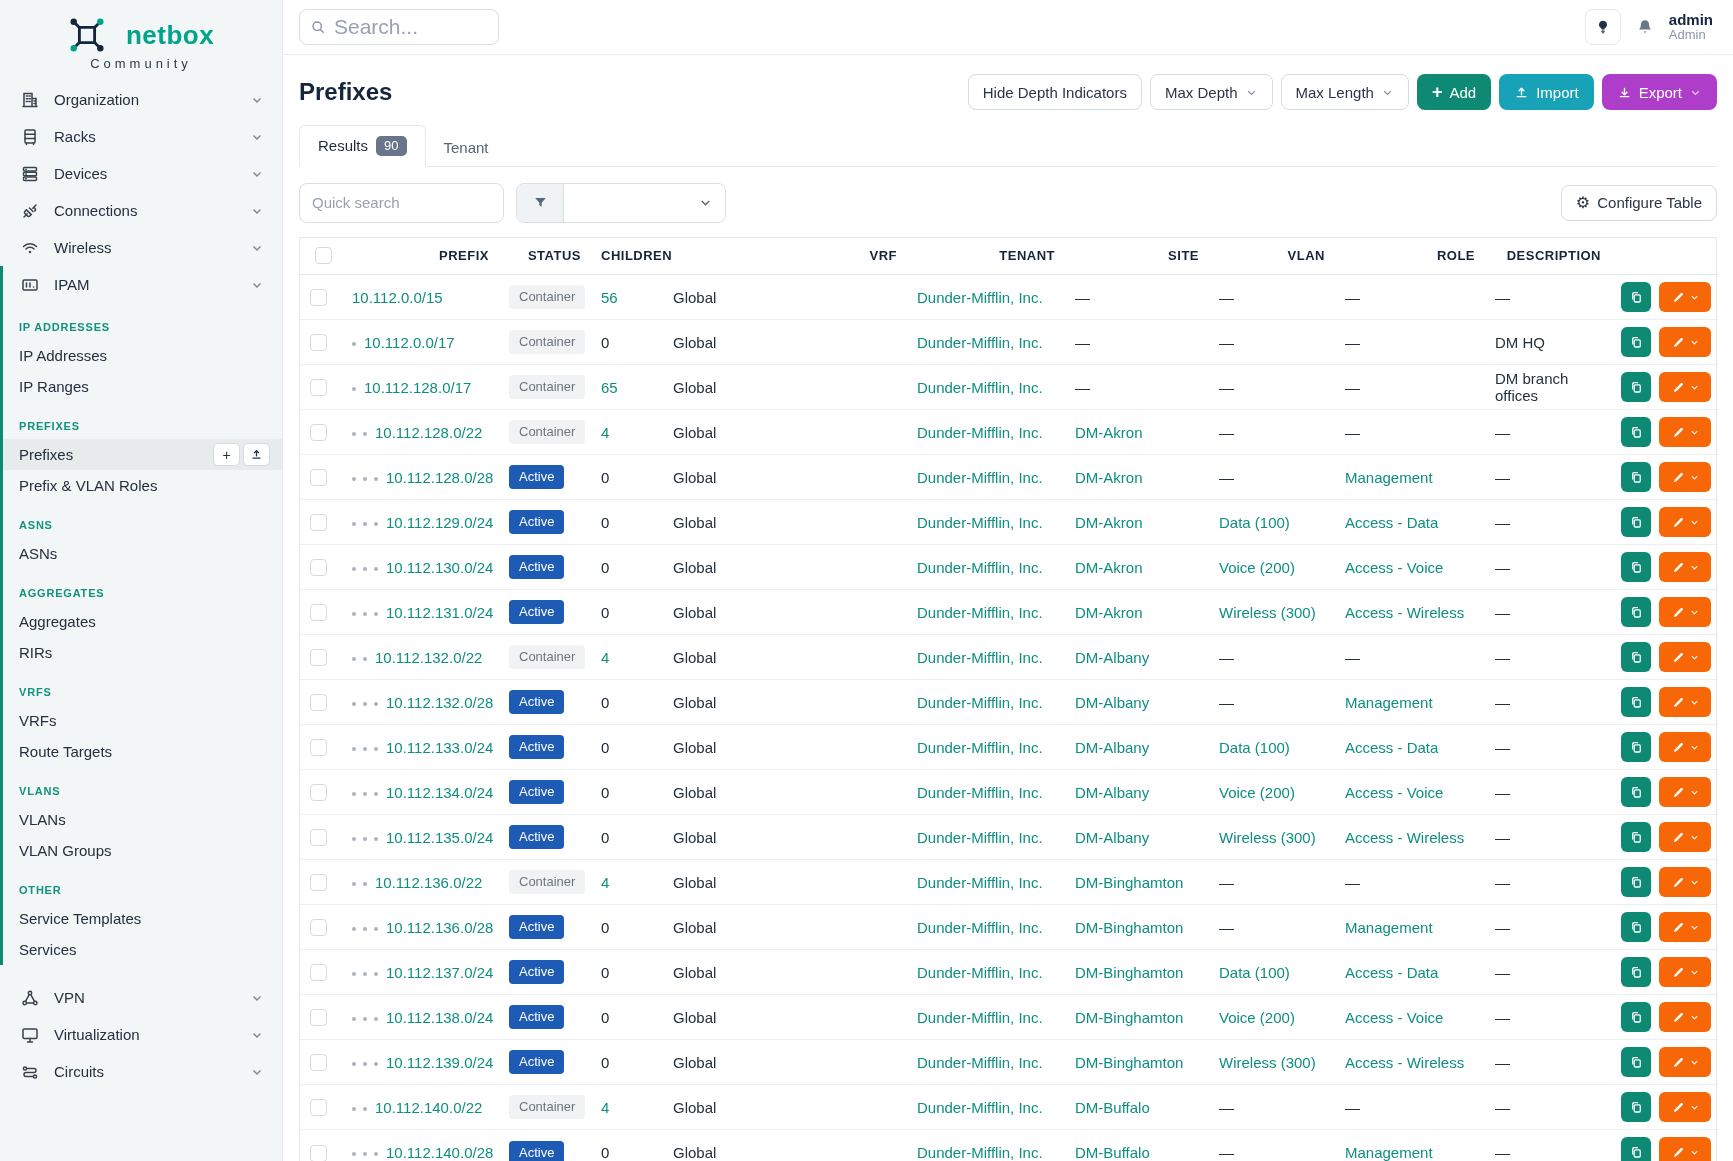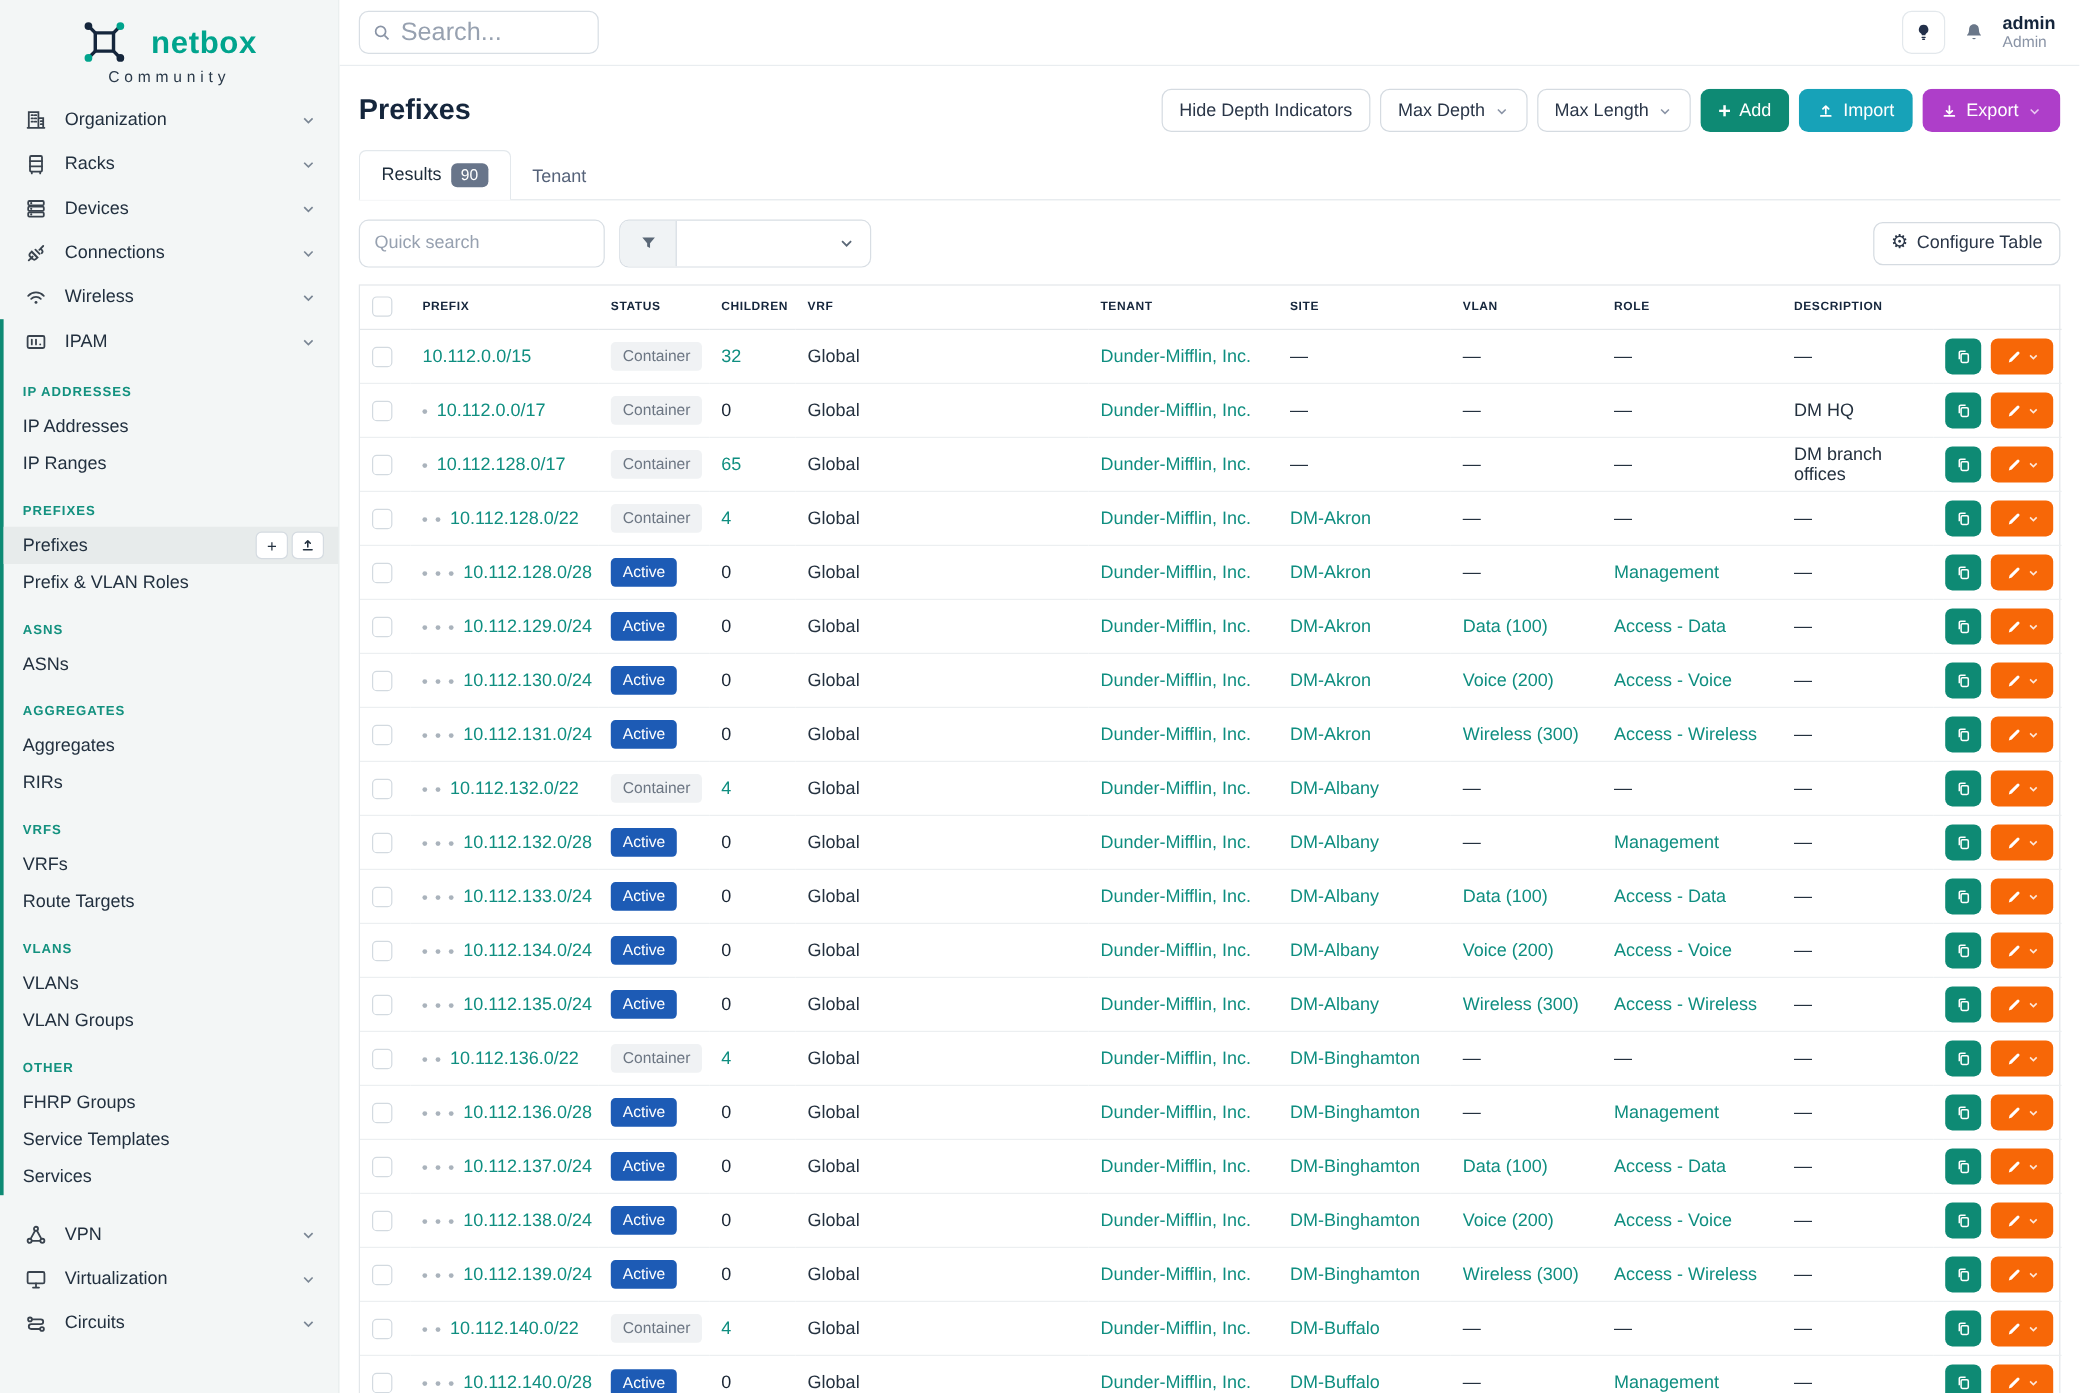--- a/index.html
+++ b/index.html
@@ -126,21 +126,21 @@
     flex:1; display:flex; align-items:center; justify-content:flex-end;
     padding:0 12px; cursor:pointer;
   }
   .filter-select svg { width:15px; height:15px; color:#5b6877; }
   .configure-btn { margin-left:auto; }
   .gear-glyph { font-size:16px; line-height:1; color:#2a3648; }
   
   .table-wrap { margin:0 16px; border:1px solid #e3e7ea; background:#fff; }
   table { border-collapse:collapse; width:100%; table-layout:fixed; }
   th {
-    text-align:left; font-size:10px; font-weight:bold; color:#15263c;
+    text-align:right; font-size:13px; font-weight:bold; color:#15263c;
     letter-spacing:0.5px; text-transform:uppercase; height:37px;
     padding:0 10px; border-bottom:1px solid #e3e7ea; cursor:pointer;
   }
   td { height:45px; padding:0 10px; font-size:15px; color:#182433; border-bottom:1px solid #eceff1; }
   tr:last-child td { border-bottom:none; }
   .checkbox {
     width:17px; height:17px; border:1px solid #d3dae0; border-radius:4px;
     display:inline-block; background:#fff; cursor:pointer; vertical-align:middle;
   }
   .td-prefix { white-space:nowrap; }
@@ -310,24 +310,20 @@
       <div class="section-heading">VLANs</div>
       <div class="sub-item">
     <span class="sub-label">VLANs</span>
 
   </div>
       <div class="sub-item">
     <span class="sub-label">VLAN Groups</span>
 
   </div>
       <div class="section-heading">Other</div>
-      <div class="sub-item">
-    <span class="sub-label">FHRP Groups</span>
-
-  </div>
       <div class="sub-item">
     <span class="sub-label">Service Templates</span>
 
   </div>
       <div class="sub-item">
     <span class="sub-label">Services</span>
 
   </div>
     </div>
   <nav id="nav-bottom" class="bottom-nav">
@@ -499,21 +495,21 @@
           <th>Role</th>
           <th>Description</th>
           <th></th>
         </tr>
       </thead>
       <tbody id="table-body">
           <tr>
     <td><span class="checkbox"></span></td>
     <td class="td-prefix"><a class="cell-link">10.112.0.0/15</a></td>
     <td><span class="badge badge-container">Container</span></td>
-    <td><a class="cell-link">32</a></td>
+    <td><a class="cell-link">56</a></td>
     <td><span class="plain">Global</span></td>
     <td><a class="cell-link">Dunder-Mifflin, Inc.</a></td>
     <td><a class="cell-link dash">—</a></td>
     <td><a class="cell-link dash">—</a></td>
     <td><a class="cell-link dash">—</a></td>
     <td><span class="plain">—</span></td>
     <td class="td-actions">
       <button class="act-btn act-copy">
         <svg viewBox="0 0 20 20" fill="none" stroke="#fff" stroke-width="1.7" stroke-linejoin="round">
                   <rect x="7" y="6.5" width="8" height="9.5" rx="1.5"></rect>

